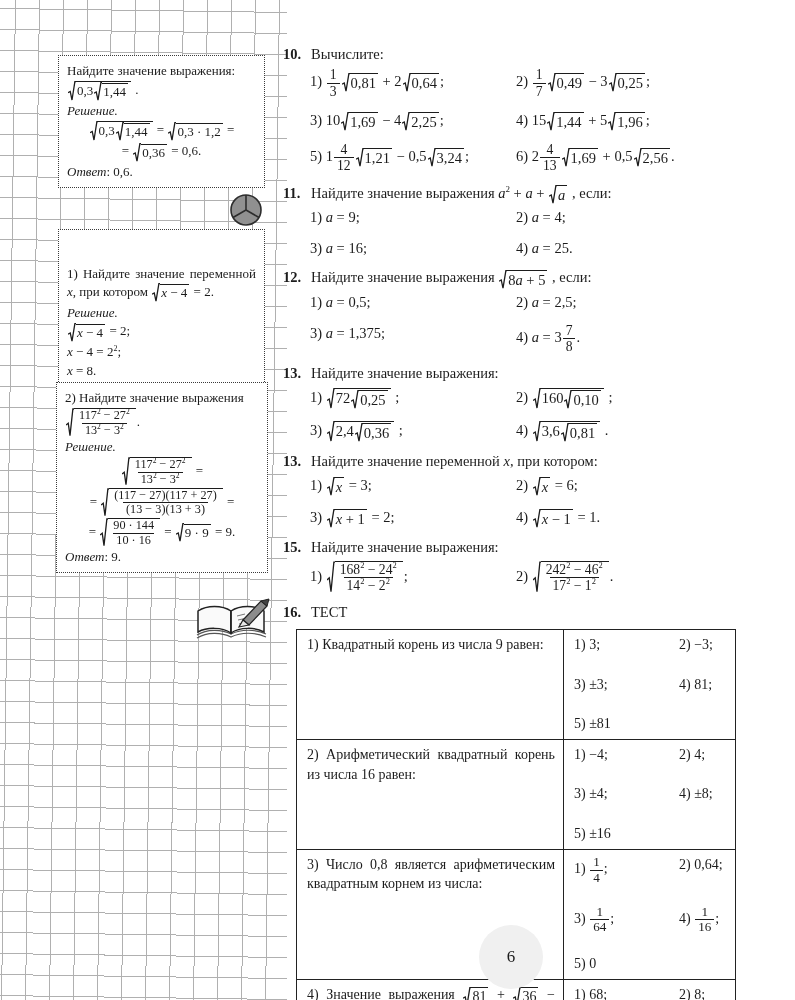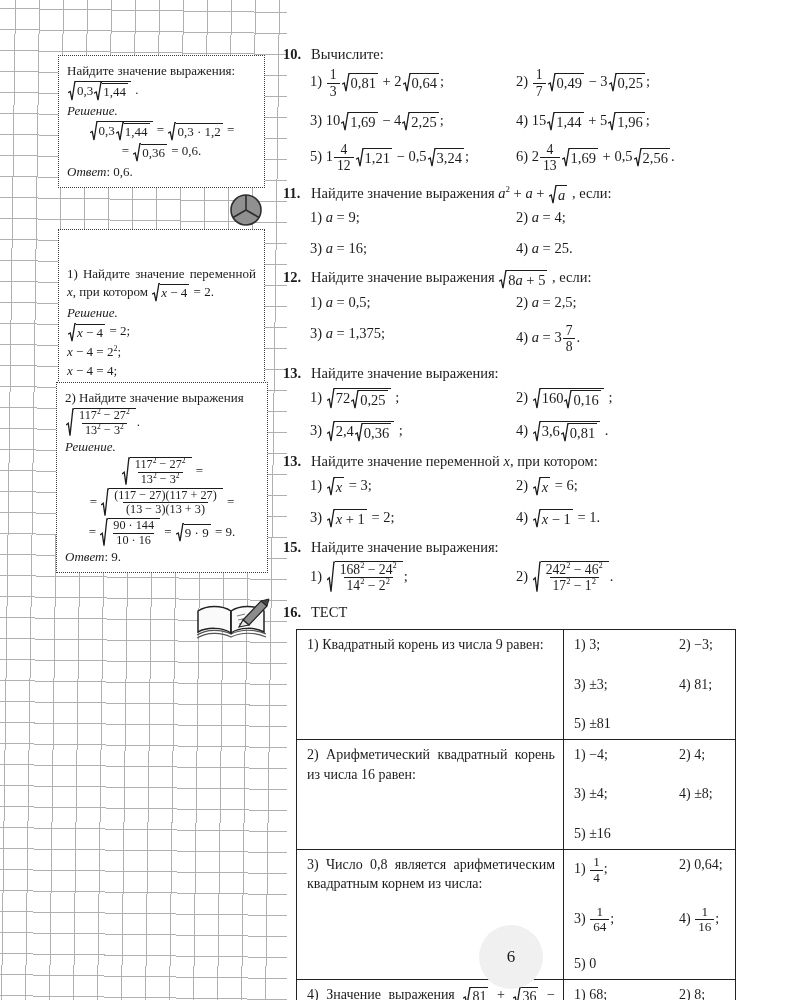--- a/index.html
+++ b/index.html
@@ -113,21 +113,20 @@
         <span class="vinc"><i>x</i> − 4</span>
       </span> = 2.</div>
     <div class="ex-line"><i>Решение.</i></div>
     <div class="ex-line"><span class="sqrt">
         <svg class="rad" viewBox="0 0 10 24" preserveAspectRatio="none" aria-hidden="true">
           <path d="M0 14 L2.8 12.4 L5 22.6 L8.6 0.8 L10 0.8" fill="none" stroke="currentColor" stroke-width="1.3" vector-effect="non-scaling-stroke"></path>
         </svg>
         <span class="vinc"><i>x</i> − 4</span>
       </span> = 2;</div>
     <div class="ex-line"><i>x</i> − 4 = 2<sup>2</sup>;</div>
-    <div class="ex-line"><i>x</i> − 4 = 4;</div>
     <div class="ex-line"><i>x</i> = 8.</div>
     <div class="ex-line"><i>Ответ</i>: 8.</div>
   </div>
 <div class="ex-box" id="ex3">
     <div class="ex-line">2) Найдите значение выражения</div>
     <div class="ex-line"><span class="sqrt">
         <svg class="rad" viewBox="0 0 10 24" preserveAspectRatio="none" aria-hidden="true">
           <path d="M0 14 L2.8 12.4 L5 22.6 L8.6 0.8 L10 0.8" fill="none" stroke="currentColor" stroke-width="1.3" vector-effect="non-scaling-stroke"></path>
         </svg>
         <span class="vinc"><span class="frac">
@@ -330,21 +329,21 @@
               </span></span>
           </span> ;</div>
         <div class="item">2) <span class="sqrt">
             <svg class="rad" viewBox="0 0 10 24" preserveAspectRatio="none" aria-hidden="true">
               <path d="M0 14 L2.8 12.4 L5 22.6 L8.6 0.8 L10 0.8" fill="none" stroke="currentColor" stroke-width="1.3" vector-effect="non-scaling-stroke"></path>
             </svg>
             <span class="vinc">160<span class="sqrt">
                 <svg class="rad" viewBox="0 0 10 24" preserveAspectRatio="none" aria-hidden="true">
                   <path d="M0 14 L2.8 12.4 L5 22.6 L8.6 0.8 L10 0.8" fill="none" stroke="currentColor" stroke-width="1.3" vector-effect="non-scaling-stroke"></path>
                 </svg>
-                <span class="vinc">0,16</span>
+                <span class="vinc">0,10</span>
               </span></span>
           </span> ;</div>
         <div class="item">3) <span class="sqrt">
             <svg class="rad" viewBox="0 0 10 24" preserveAspectRatio="none" aria-hidden="true">
               <path d="M0 14 L2.8 12.4 L5 22.6 L8.6 0.8 L10 0.8" fill="none" stroke="currentColor" stroke-width="1.3" vector-effect="non-scaling-stroke"></path>
             </svg>
             <span class="vinc">2,4<span class="sqrt">
                 <svg class="rad" viewBox="0 0 10 24" preserveAspectRatio="none" aria-hidden="true">
                   <path d="M0 14 L2.8 12.4 L5 22.6 L8.6 0.8 L10 0.8" fill="none" stroke="currentColor" stroke-width="1.3" vector-effect="non-scaling-stroke"></path>
                 </svg>

